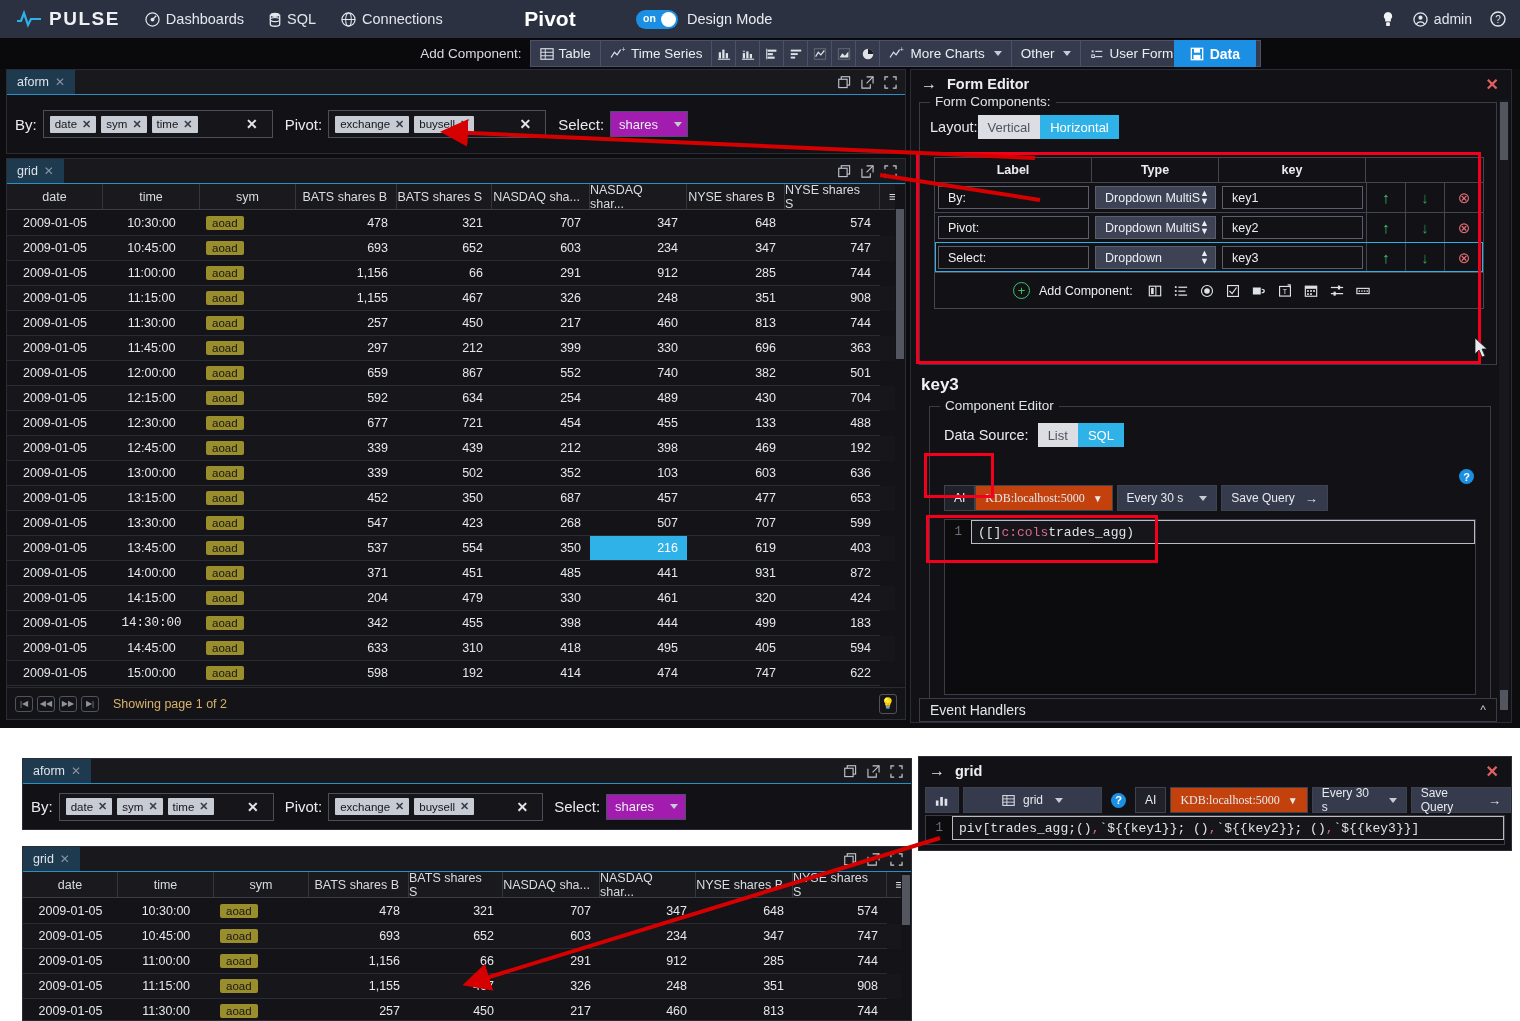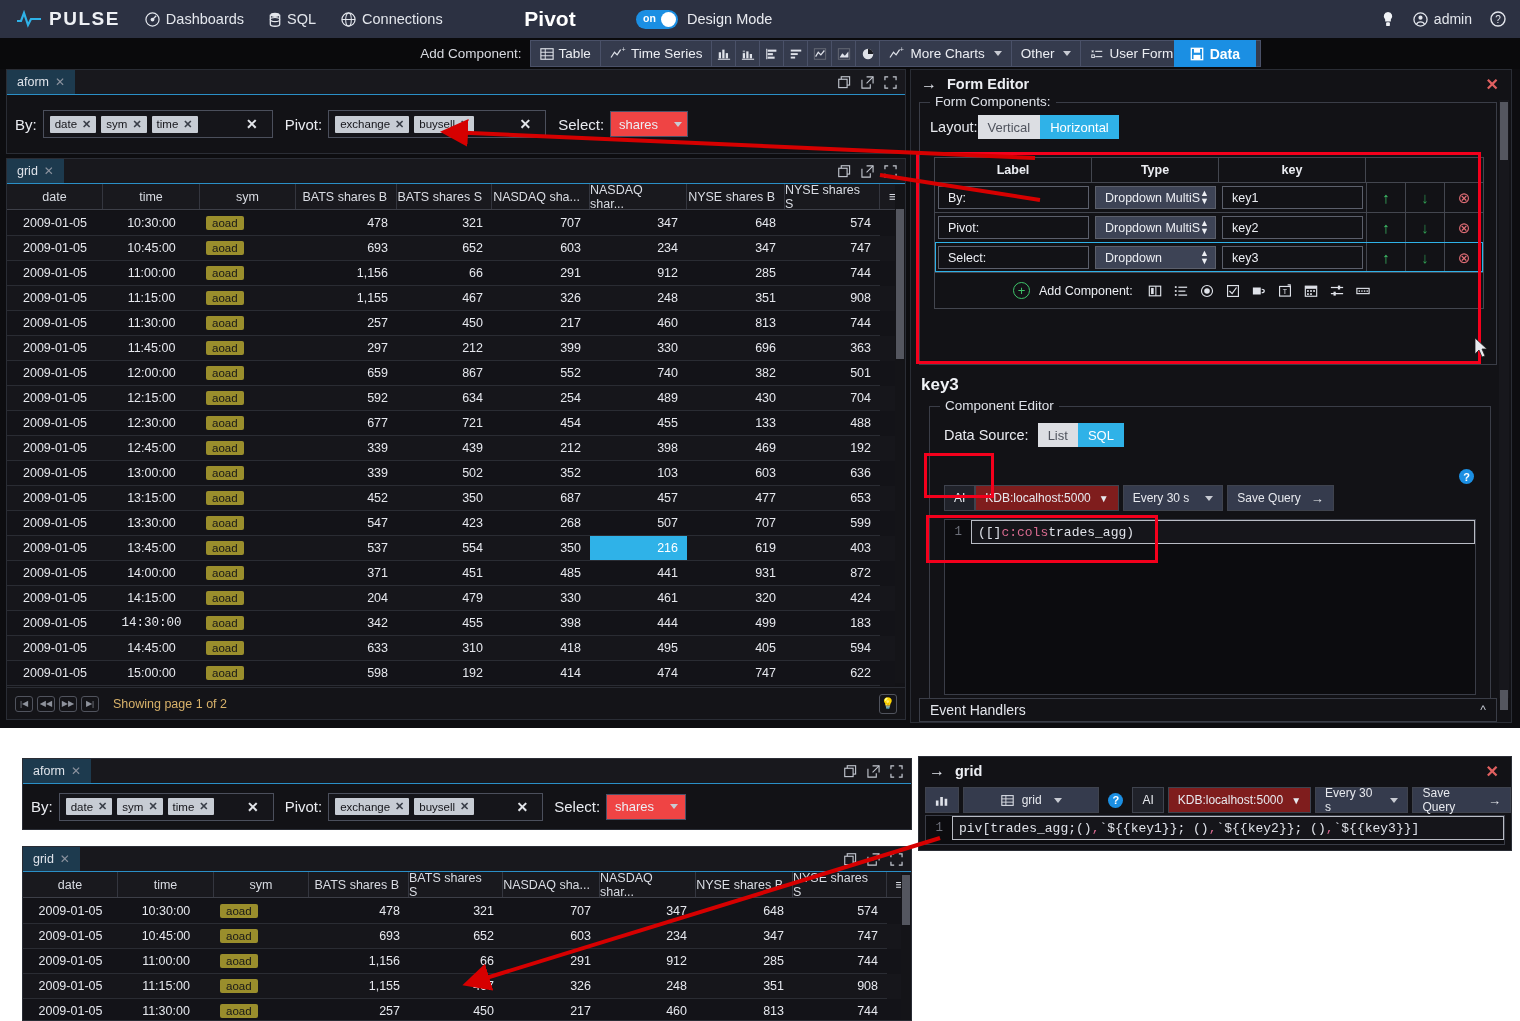--- a/index.html
+++ b/index.html
@@ -59,21 +59,21 @@
   #formPanel { left:6px; top:69px; width:900px; height:85px; }
   .formrow { display:flex; align-items:center; height:58px; padding-left:8px; gap:0; }
   .flabel { font-size:15px; color:#e9ebf0; margin-right:6px; }
   .multisel { height:28px; background:#15151a; border:1px solid #4b4f5c;
     display:flex; align-items:center; padding:0 6px; gap:5px; }
   .chip { background:#c7ccd4; color:#15151a; font-size:11.5px; padding:2px 5px;
     display:flex; align-items:center; gap:5px; border-radius:1px; }
   .chip .cx { font-weight:bold; font-size:11px; color:#3a3f49; cursor:pointer; }
   .msclear { color:#e4e6eb; font-size:14px; font-weight:bold; margin-left:auto;
     padding:0 8px; cursor:pointer; }
-  .dropdown { height:26px; background:#ef4444; border:1px solid #4a5168; color:#eceef3;
+  .dropdown { height:26px; background:#a21caf; border:1px solid #4a5168; color:#eceef3;
     font-size:13px; display:flex; align-items:center; gap:12px; padding:0 8px; cursor:pointer; }
 
   
   #gridPanel { left:6px; top:158px; width:900px; height:562px; }
   .gridhdr { display:flex; height:26px; background:#19191e; border-bottom:1px solid #3d3f48;
     font-size:12.5px; color:#d9dce3; }
   .gridhdr div { display:flex; align-items:center; border-right:1px solid #34363f; }
   .grow { display:flex; height:25px; font-size:12.5px; color:#e6e8ee; }
   .grow.alt { background:#16161b; }
   .grow.lt { background:#131318; }
@@ -138,21 +138,21 @@
 
   .keyhdr { position:absolute; left:10px; top:305px; font-size:17px; font-weight:bold;
     color:#f0f2f6; }
   .compfs { position:absolute; left:18px; top:336px; width:562px; height:306px;
     border:1px solid #3a3d47; }
   .dsrow { display:flex; align-items:center; gap:0; padding:16px 0 0 14px;
     font-size:14.5px; color:#e9ebf0; }
   .qbar { position:absolute; left:14px; top:78px; display:flex; align-items:stretch; gap:0; }
   .qb { height:26px; display:flex; align-items:center; padding:0 9px; font-size:12px;
     color:#e7e9ee; background:#20222a; border:1px solid #3f434e; cursor:pointer; }
-  .qb-sel { background:#7f1d1d; }
+  .qb-sel { background:#c2410c;font-family:Liberation Serif, serif; }
   .qb2 { background:#353b4d; }
   .codearea { position:absolute; left:14px; top:112px; width:532px; height:176px;
     background:#0c0c0f; border:1px solid #3a3d47; }
   .codeline { display:flex; height:24px; align-items:center; }
   .lineno { width:26px; text-align:right; padding-right:9px; color:#6d707a;
     font-size:12.5px; font-family:"Liberation Mono", monospace; }
   .codetext { flex:1; background:#15151a; border:1px solid #b9bcc4; height:24px;
     display:flex; align-items:center; padding-left:6px;
     font-family:"Liberation Mono", monospace; font-size:13px; color:#dfe2e9; }
   .kc-pink { color:#d86a8f; }

